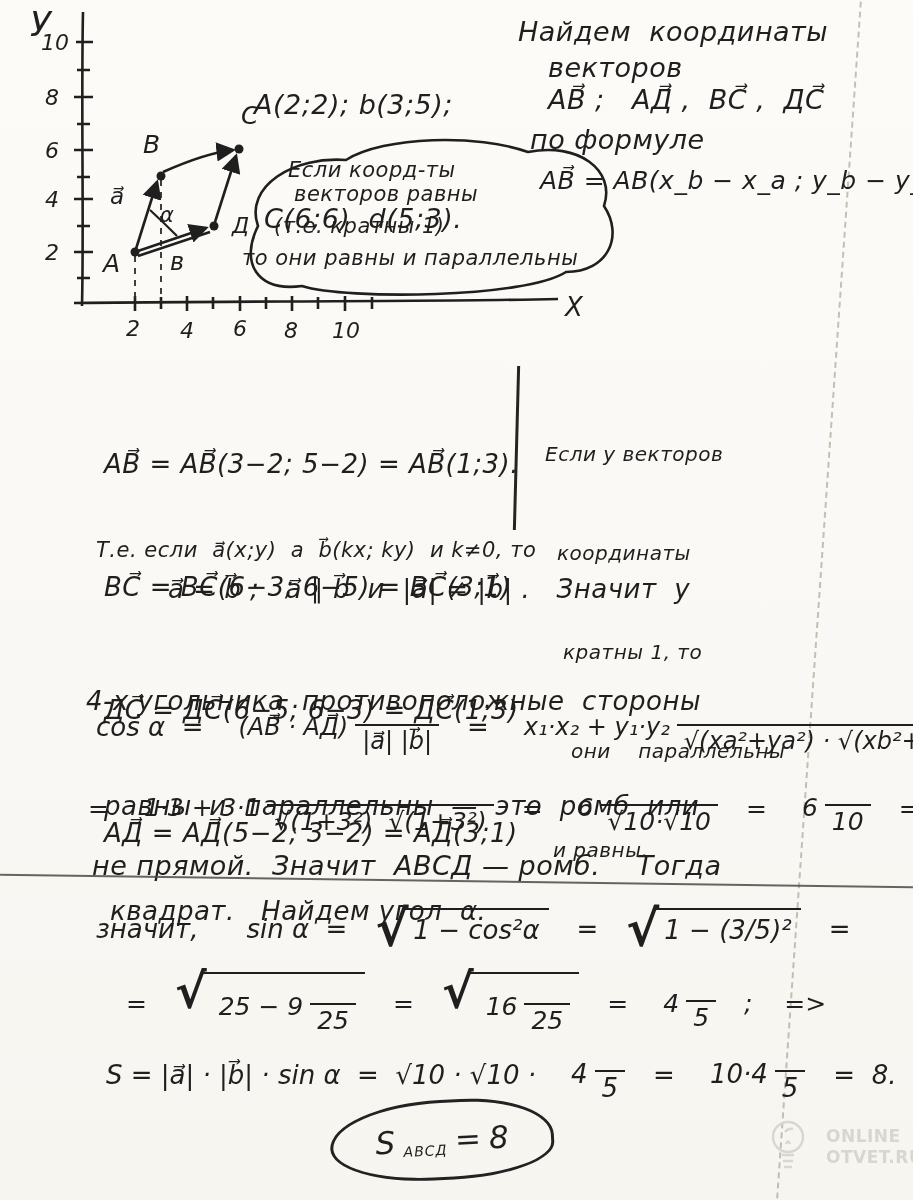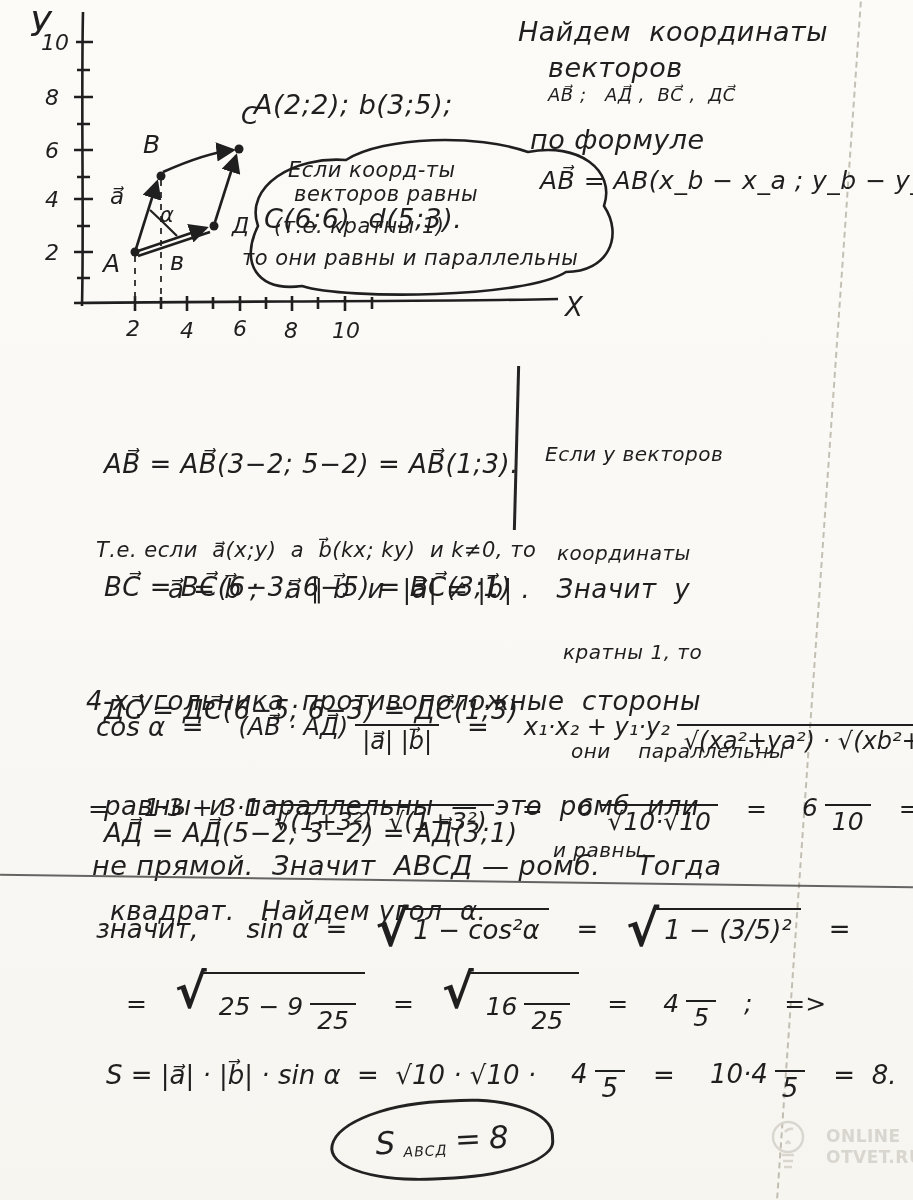--- a/index.html
+++ b/index.html
@@ -107,21 +107,21 @@
   </svg>
 
   <div class="abs hwline" style="left:254px;top:10px;font-size:27px;line-height:38px">
     <div>A(2;2); b(3;5);</div>
     <div style="padding-left:10px">C(6;6)  d(5;3).</div>
   </div>
 
   <div>
     <div class="abs hwline" style="left:518px;top:16px;font-size:27px">Найдем  координаты</div>
     <div class="abs hwline" style="left:548px;top:52px;font-size:27px">векторов</div>
-    <div class="abs hwline" style="left:548px;top:84px;font-size:18px">AB⃗ ;   AД⃗ ,  BC⃗ ,  ДC⃗</div>
+    <div class="abs hwline" style="left:548px;top:84px;font-size:27px">AB⃗ ;   AД⃗ ,  BC⃗ ,  ДC⃗</div>
     <div class="abs hwline" style="left:530px;top:124px;font-size:27px">по формуле</div>
     <div class="abs hwline" style="left:540px;top:166px;font-size:25px">AB⃗ = AB(x_b − x_a ; y_b − y_a)</div>
   </div>
 
   <div class="abs" style="left:226px;top:130px;width:400px;height:180px">
     <svg width="400" height="180" viewBox="0 0 400 180" style="position:absolute;left:0;top:0">
       <path d="M32 96 C18 56, 68 26, 120 30 C158 6, 252 4, 302 22 C352 12, 390 40, 378 76 C398 106, 382 142, 340 142 C300 168, 120 170, 76 156 C30 162, 14 132, 32 96 Z" stroke="#1f1f1f" stroke-width="2.6" fill="none"></path>
     </svg>
     <div class="abs hwline" style="left:62px;top:28px;font-size:21px">Если коорд-ты</div>
     <div class="abs hwline" style="left:68px;top:52px;font-size:21px">векторов равны</div>

